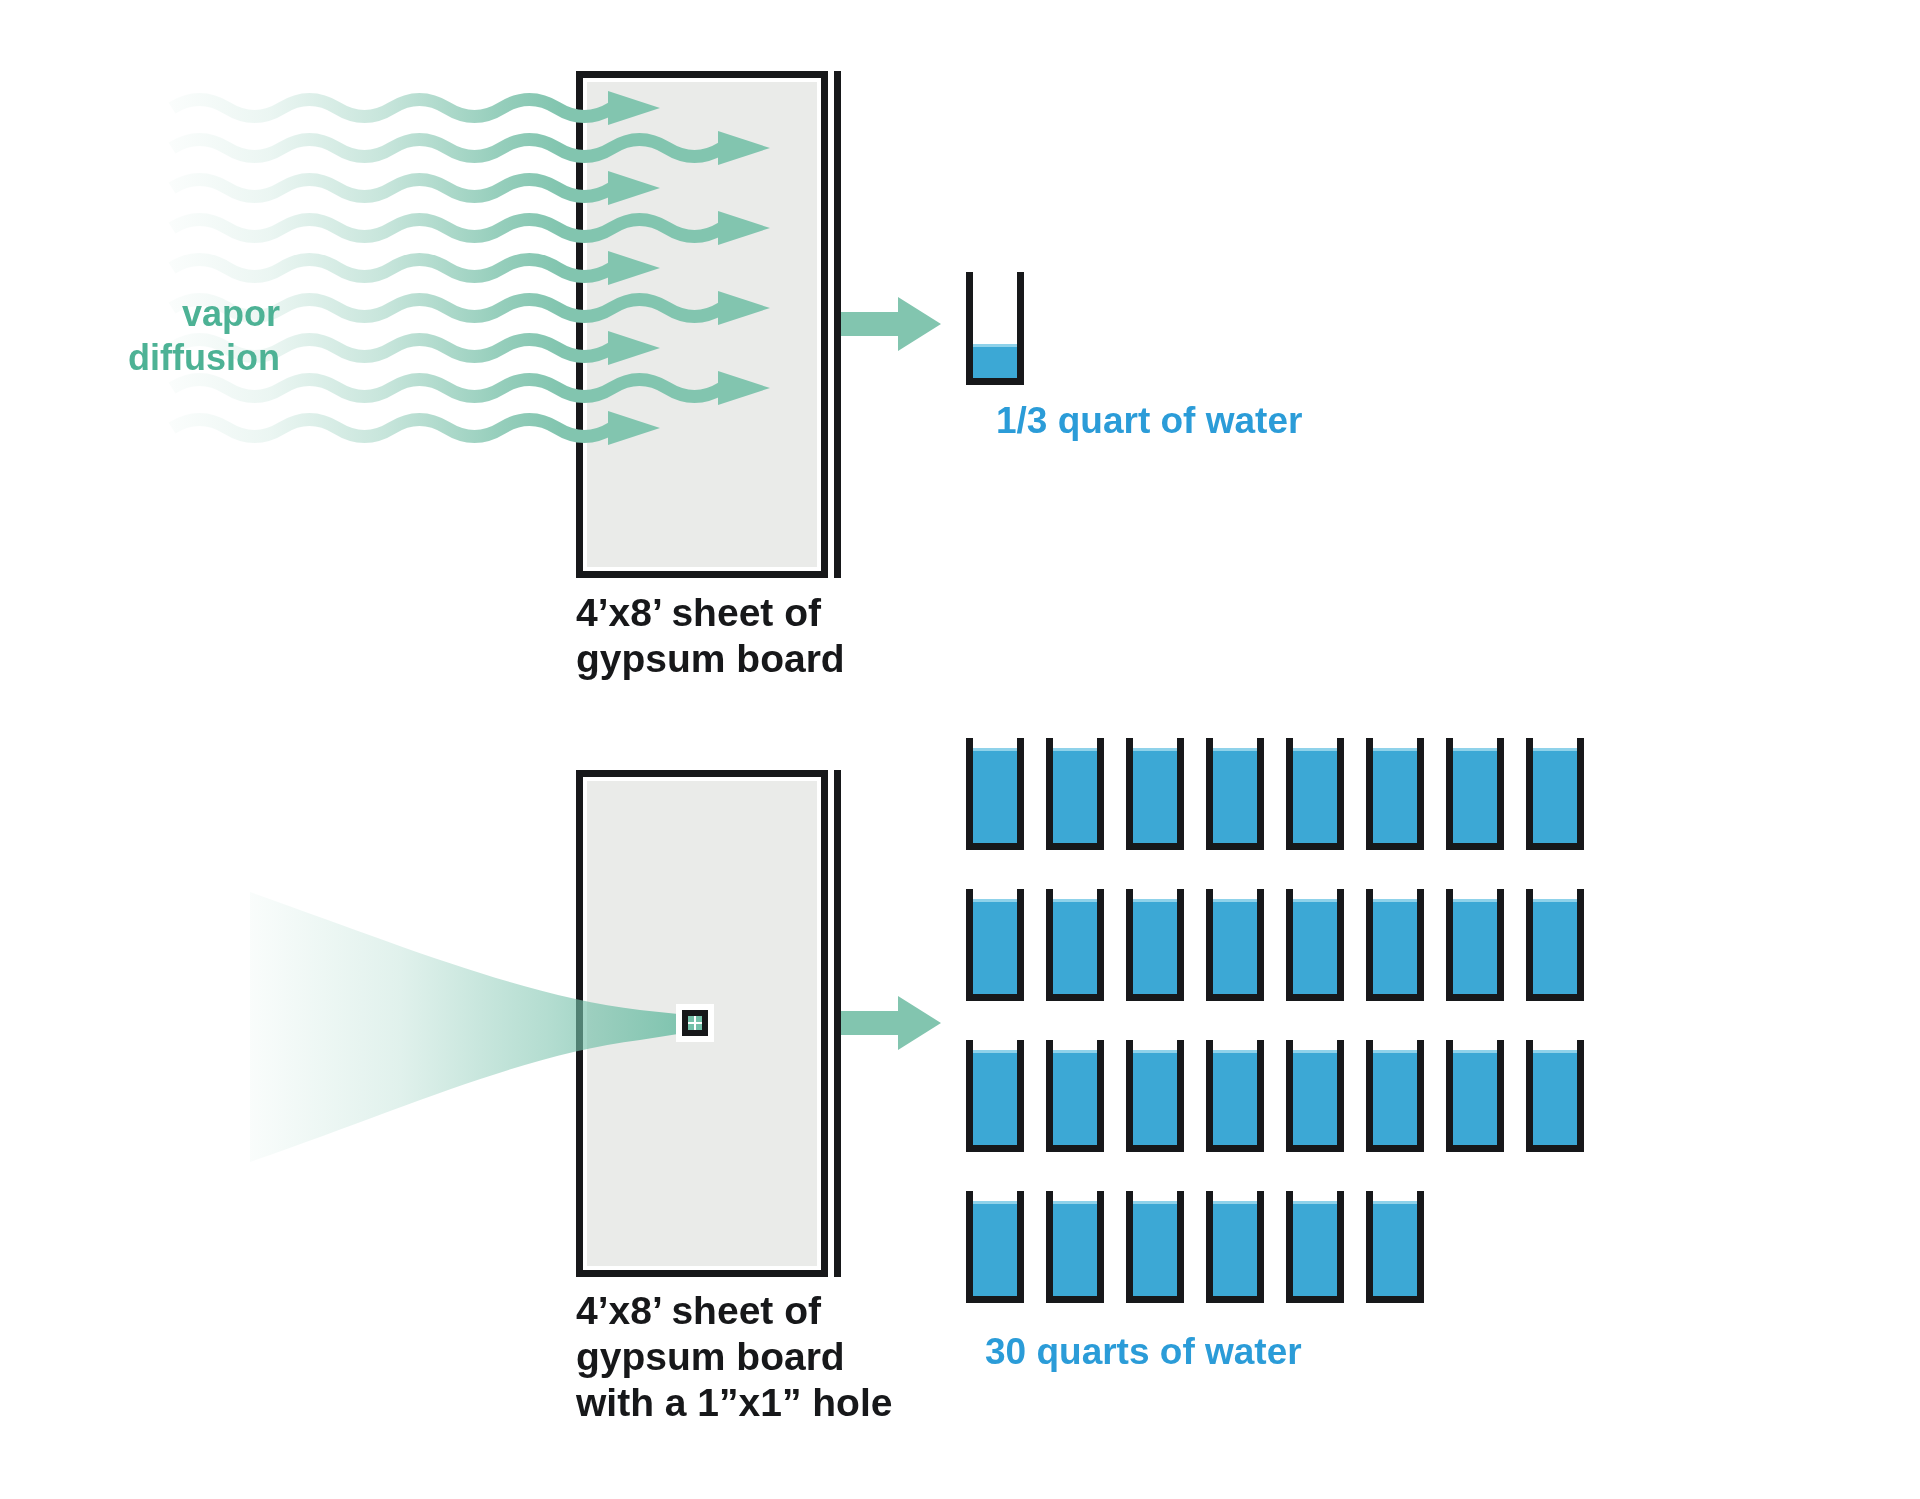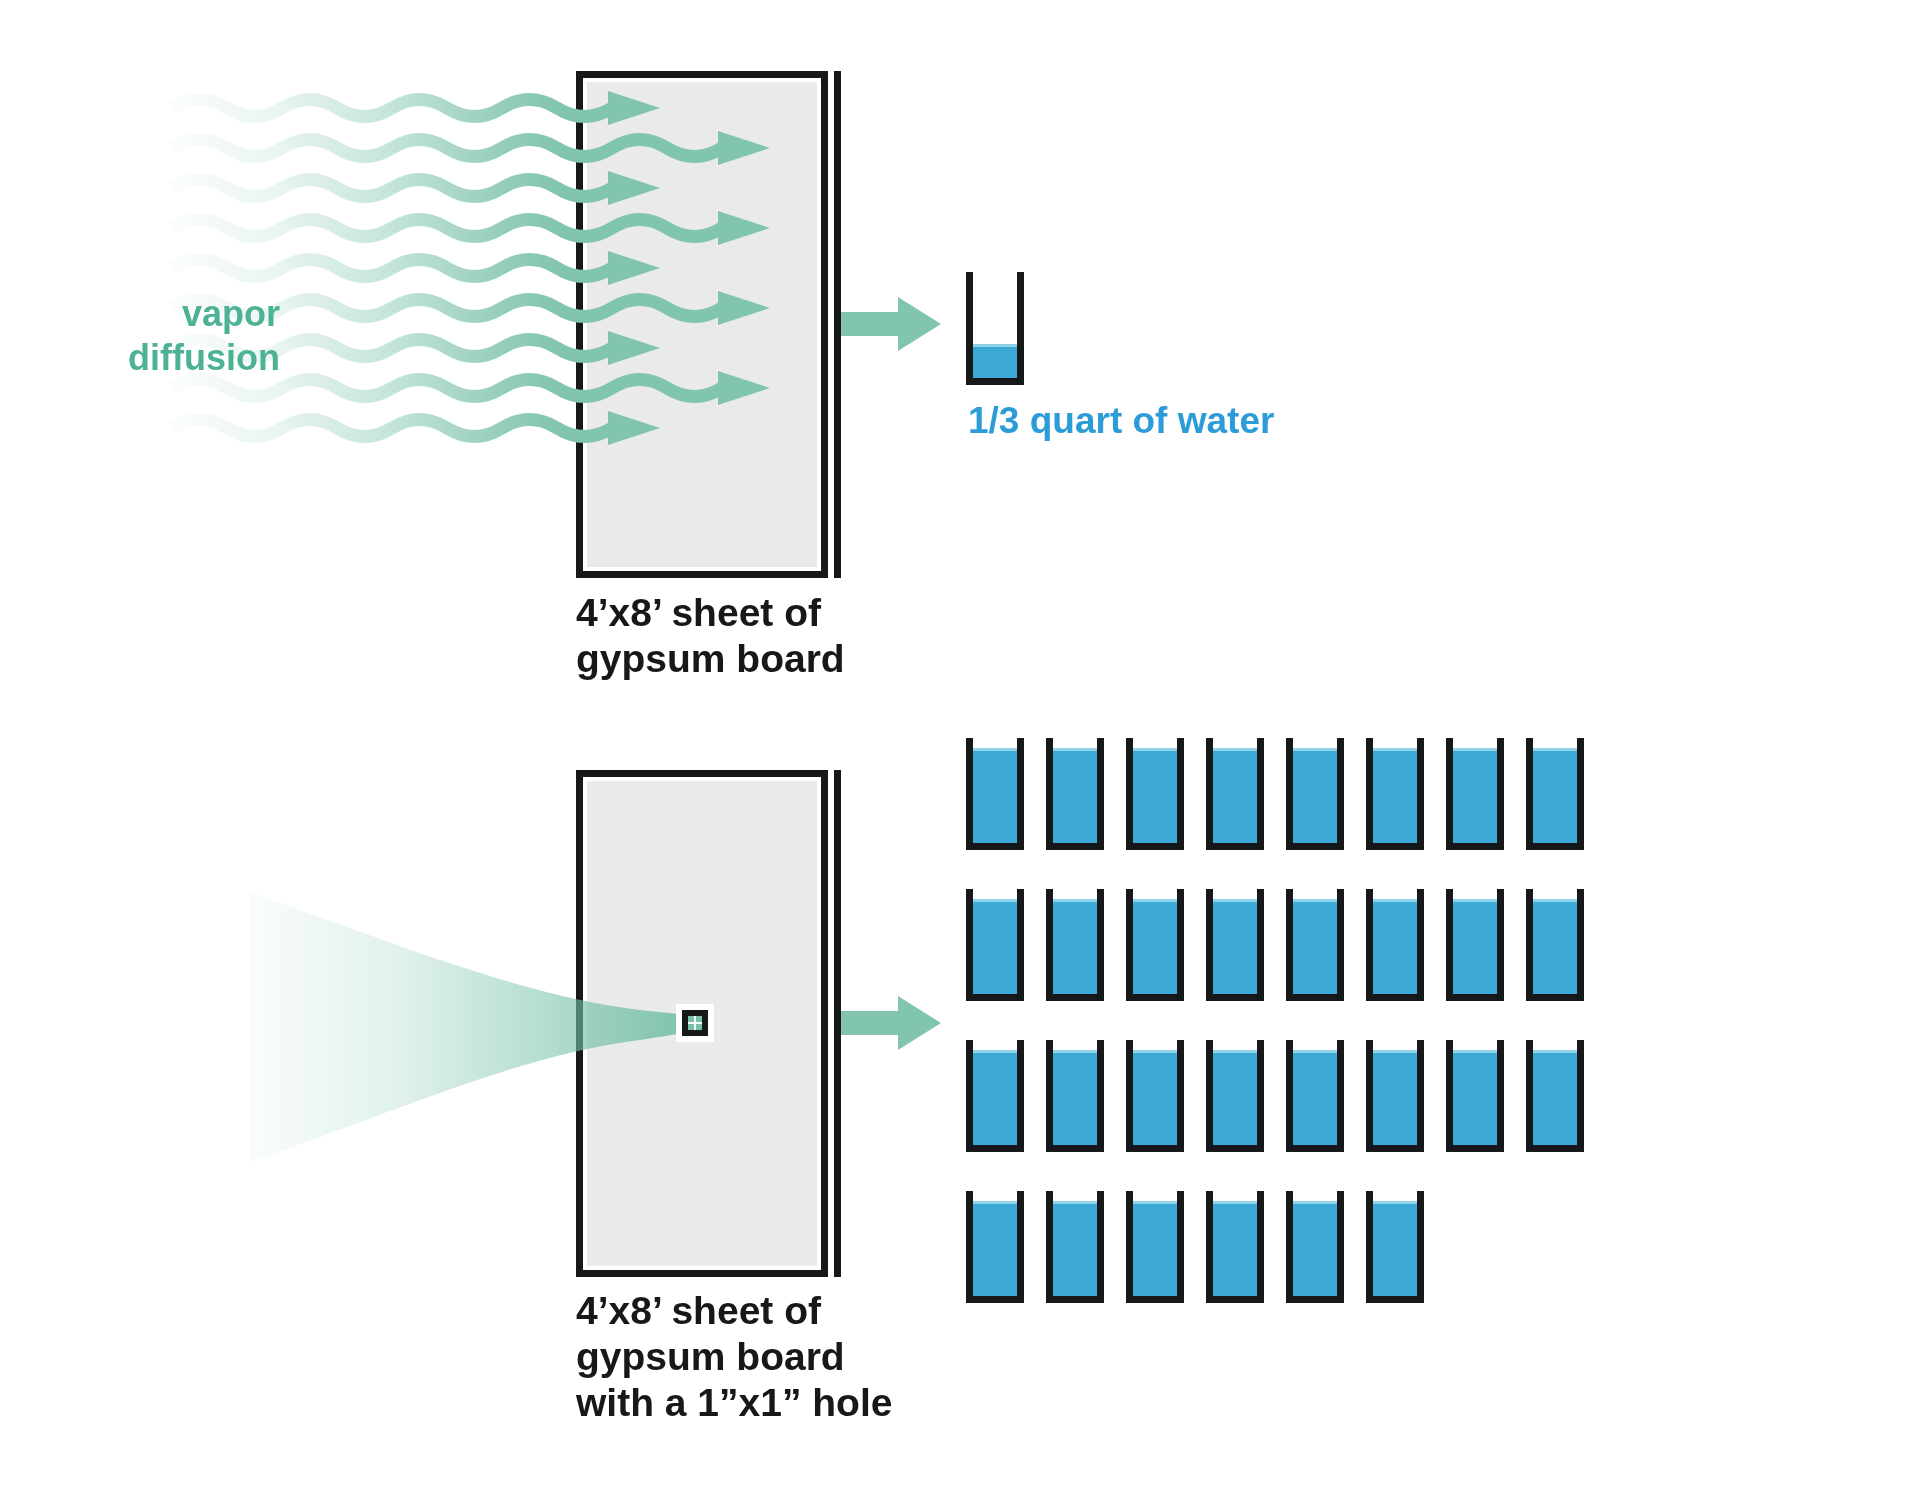--- a/index.html
+++ b/index.html
@@ -235,25 +235,26 @@
   <div class="teal-label" style="left:40px;top:292px;width:240px;text-align:right;">
     <div>vapor</div>
     <div>diffusion</div>
   </div>
 
   <div class="black-label" style="left:576px;top:590px;">
     <div>4’x8’ sheet of</div>
     <div>gypsum board</div>
   </div>
 
-  <div class="blue-label" style="left:968px;top:400px;">1/3 quart of water</div>
+  <div class="blue-label" style="left:996px;top:400px;">1/3 quart of water</div>
 
   <div class="teal-label" style="left:35px;top:1009px;width:300px;text-align:center;">
   </div>
 
   <div class="black-label" style="left:576px;top:1288px;">
     <div>4’x8’ sheet of</div>
     <div>gypsum board</div>
     <div>with a 1”x1” hole</div>
   </div>
 
+  <div class="blue-label" style="left:985px;top:1331px;">30 quarts of water</div>
 
 </div>
 
 </body></html>

